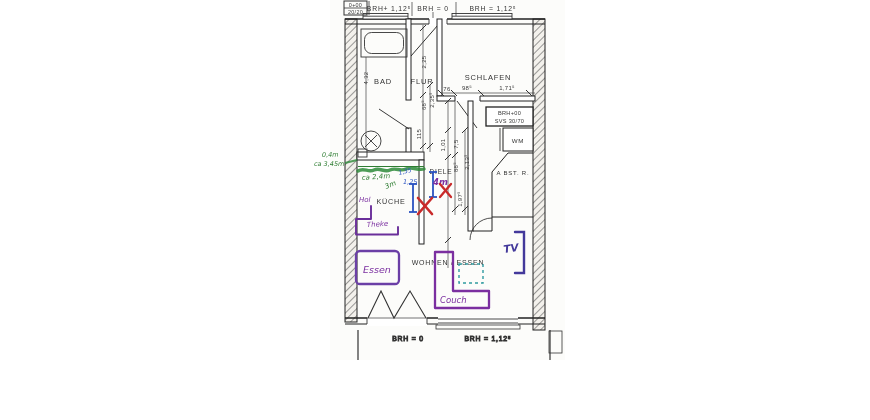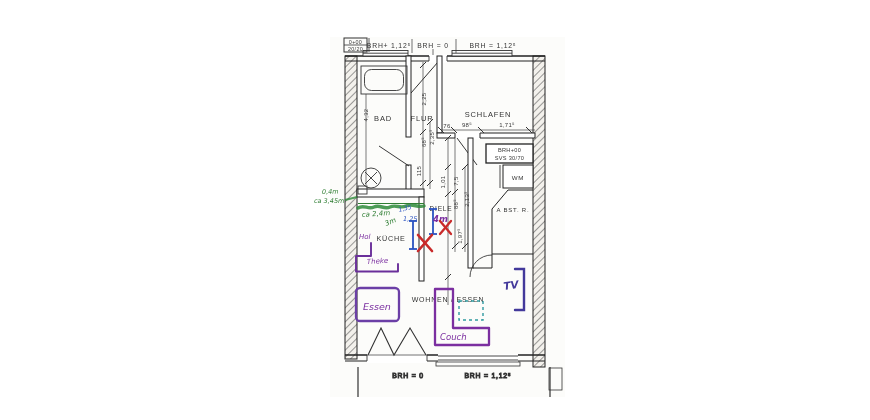--- a/index.html
+++ b/index.html
@@ -1,17 +1,17 @@
 <!DOCTYPE html>
 <html><head>
 <meta charset="utf-8">
 <style>
   html,body{margin:0;padding:0;background:#ffffff;}
   .canvas{position:relative;width:870px;height:360px;background:#ffffff;overflow:hidden;
-          font-family:"Liberation Sans",sans-serif;margin-top:37px;}
+          font-family:"Liberation Sans",sans-serif;}
   svg{position:absolute;left:0;top:0;}
   text{fill:#2b2b2b;}
   .print{font-family:"Liberation Sans",sans-serif;letter-spacing:.8px;fill:#333;}
   .dim{font-family:"Liberation Sans",sans-serif;fill:#3a3a3a;letter-spacing:.3px;}
   .hand{font-family:"DejaVu Sans",sans-serif;font-style:italic;}
   .green{fill:#2e7d32;}
   .blue{fill:#2a52c0;}
   .purple{fill:#7b2fa0;}
   .tvblue{fill:#43399b;}
 </style>

